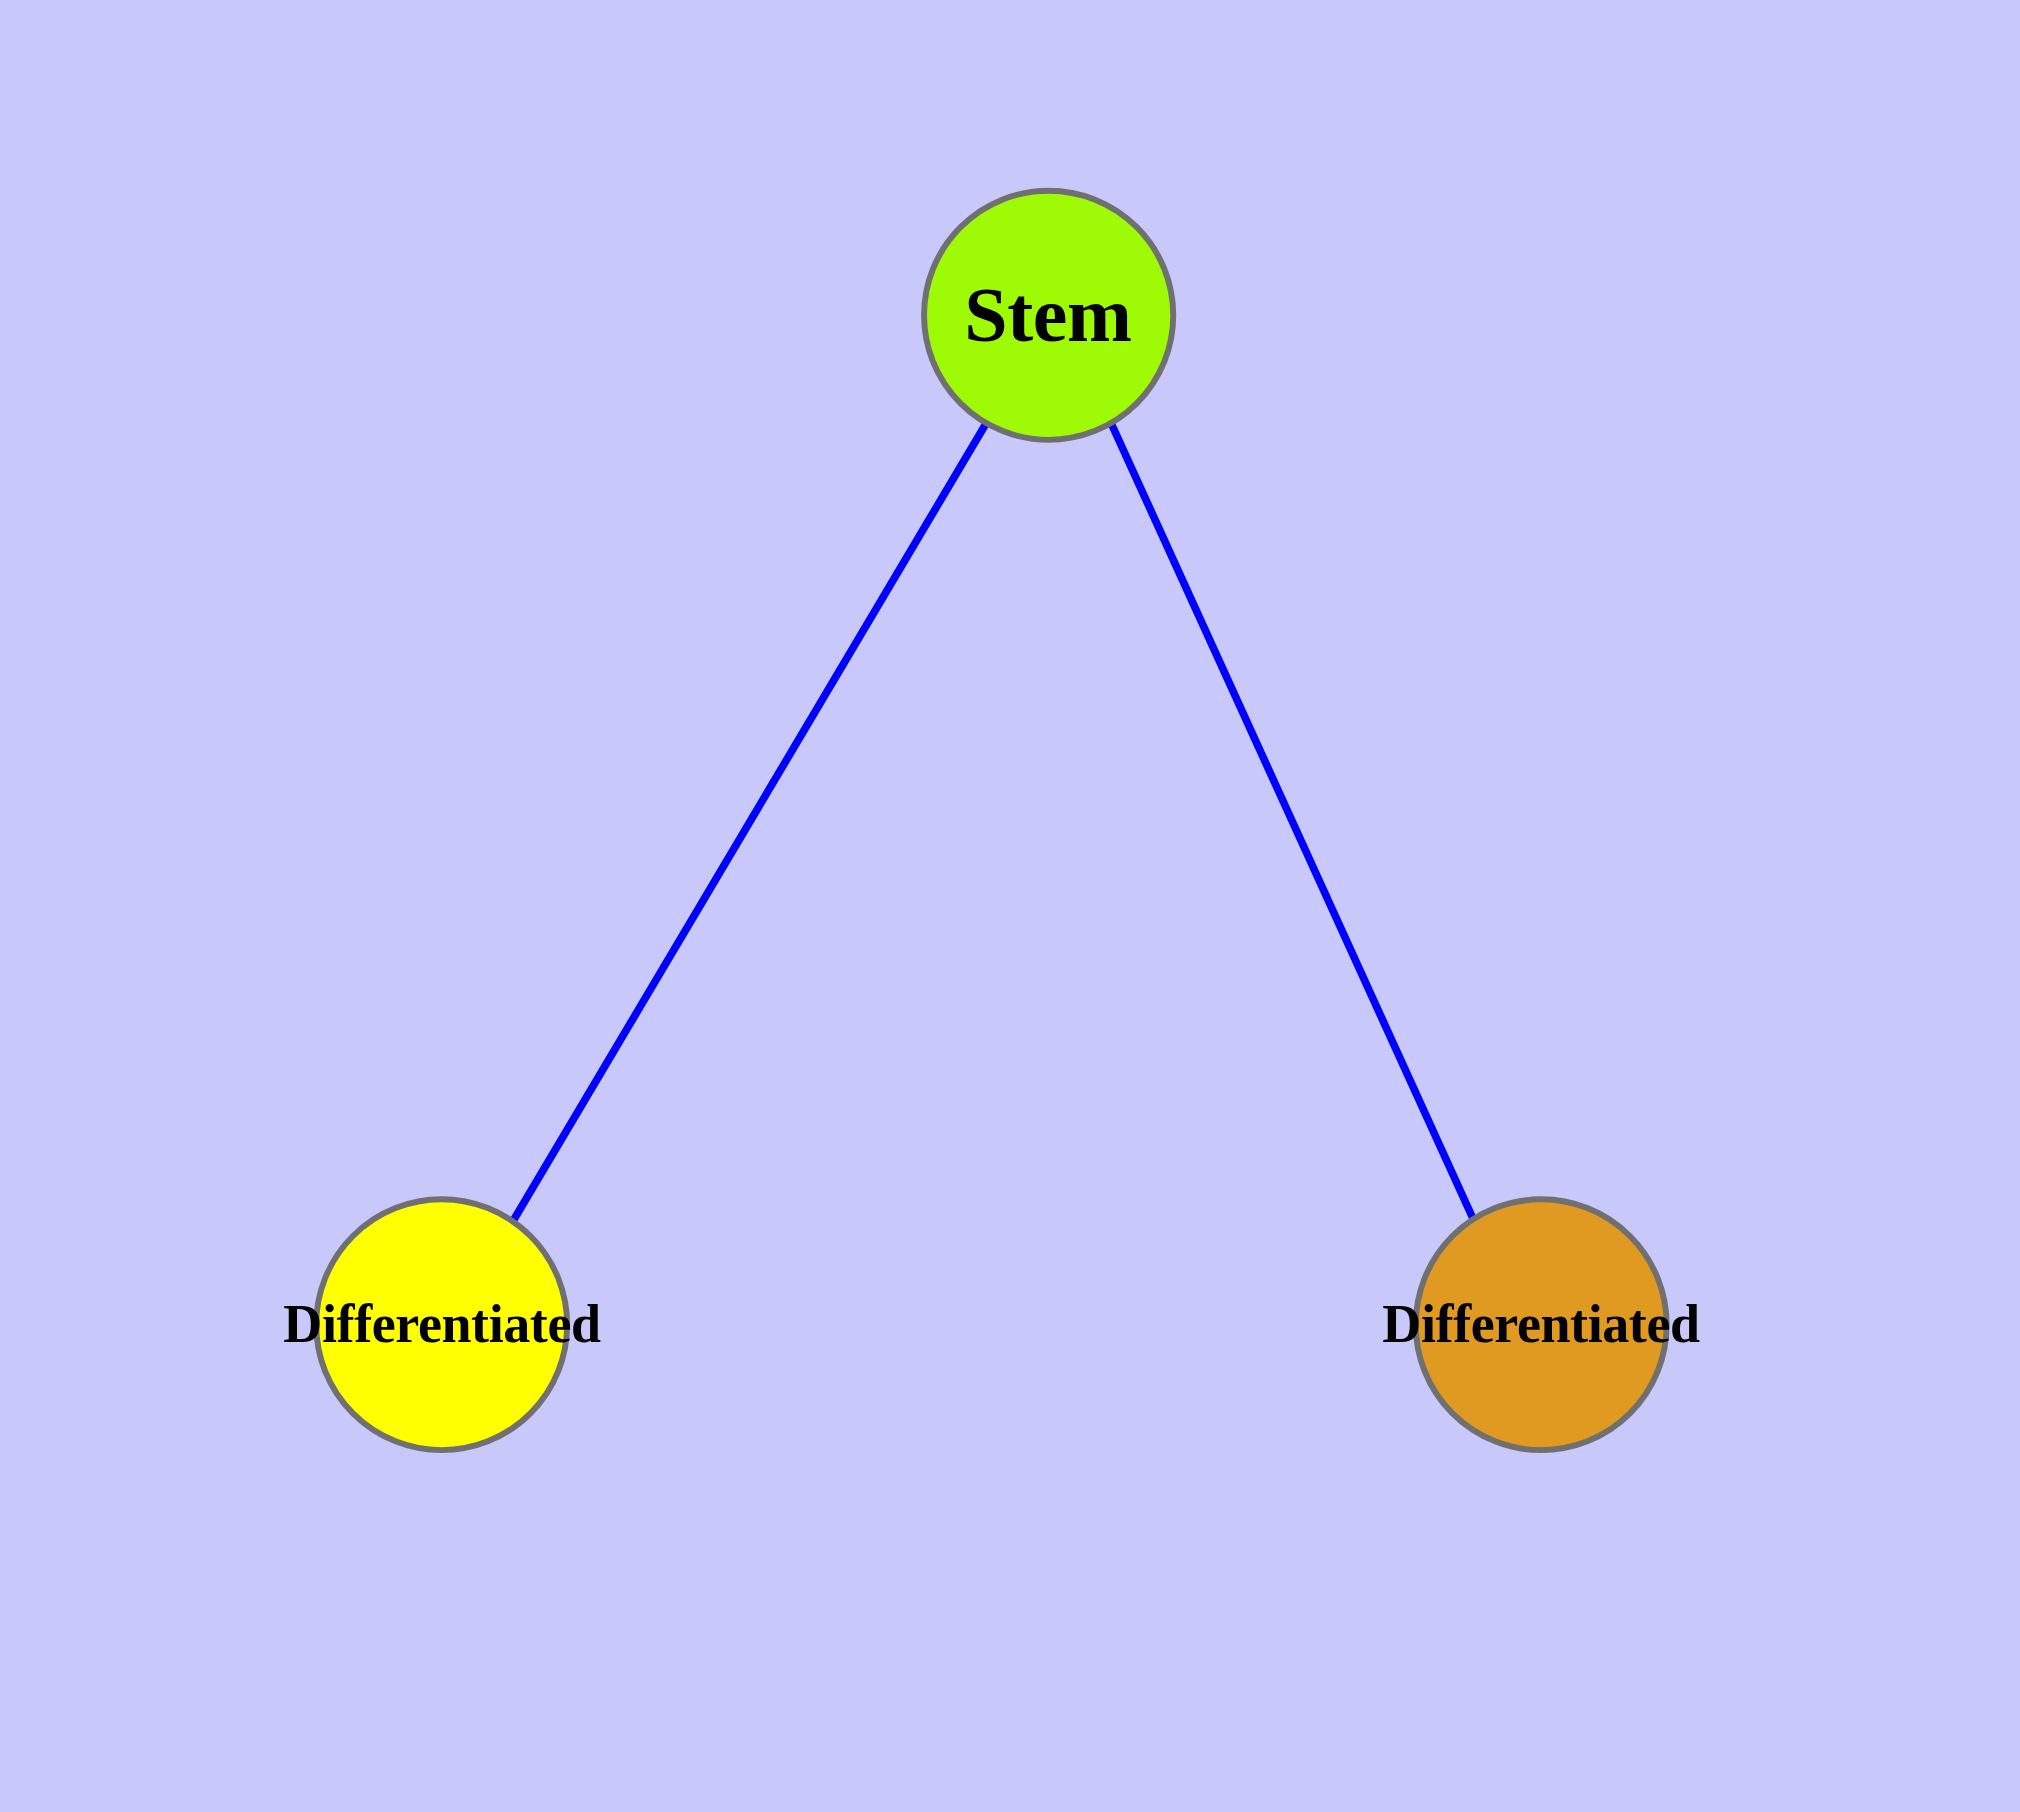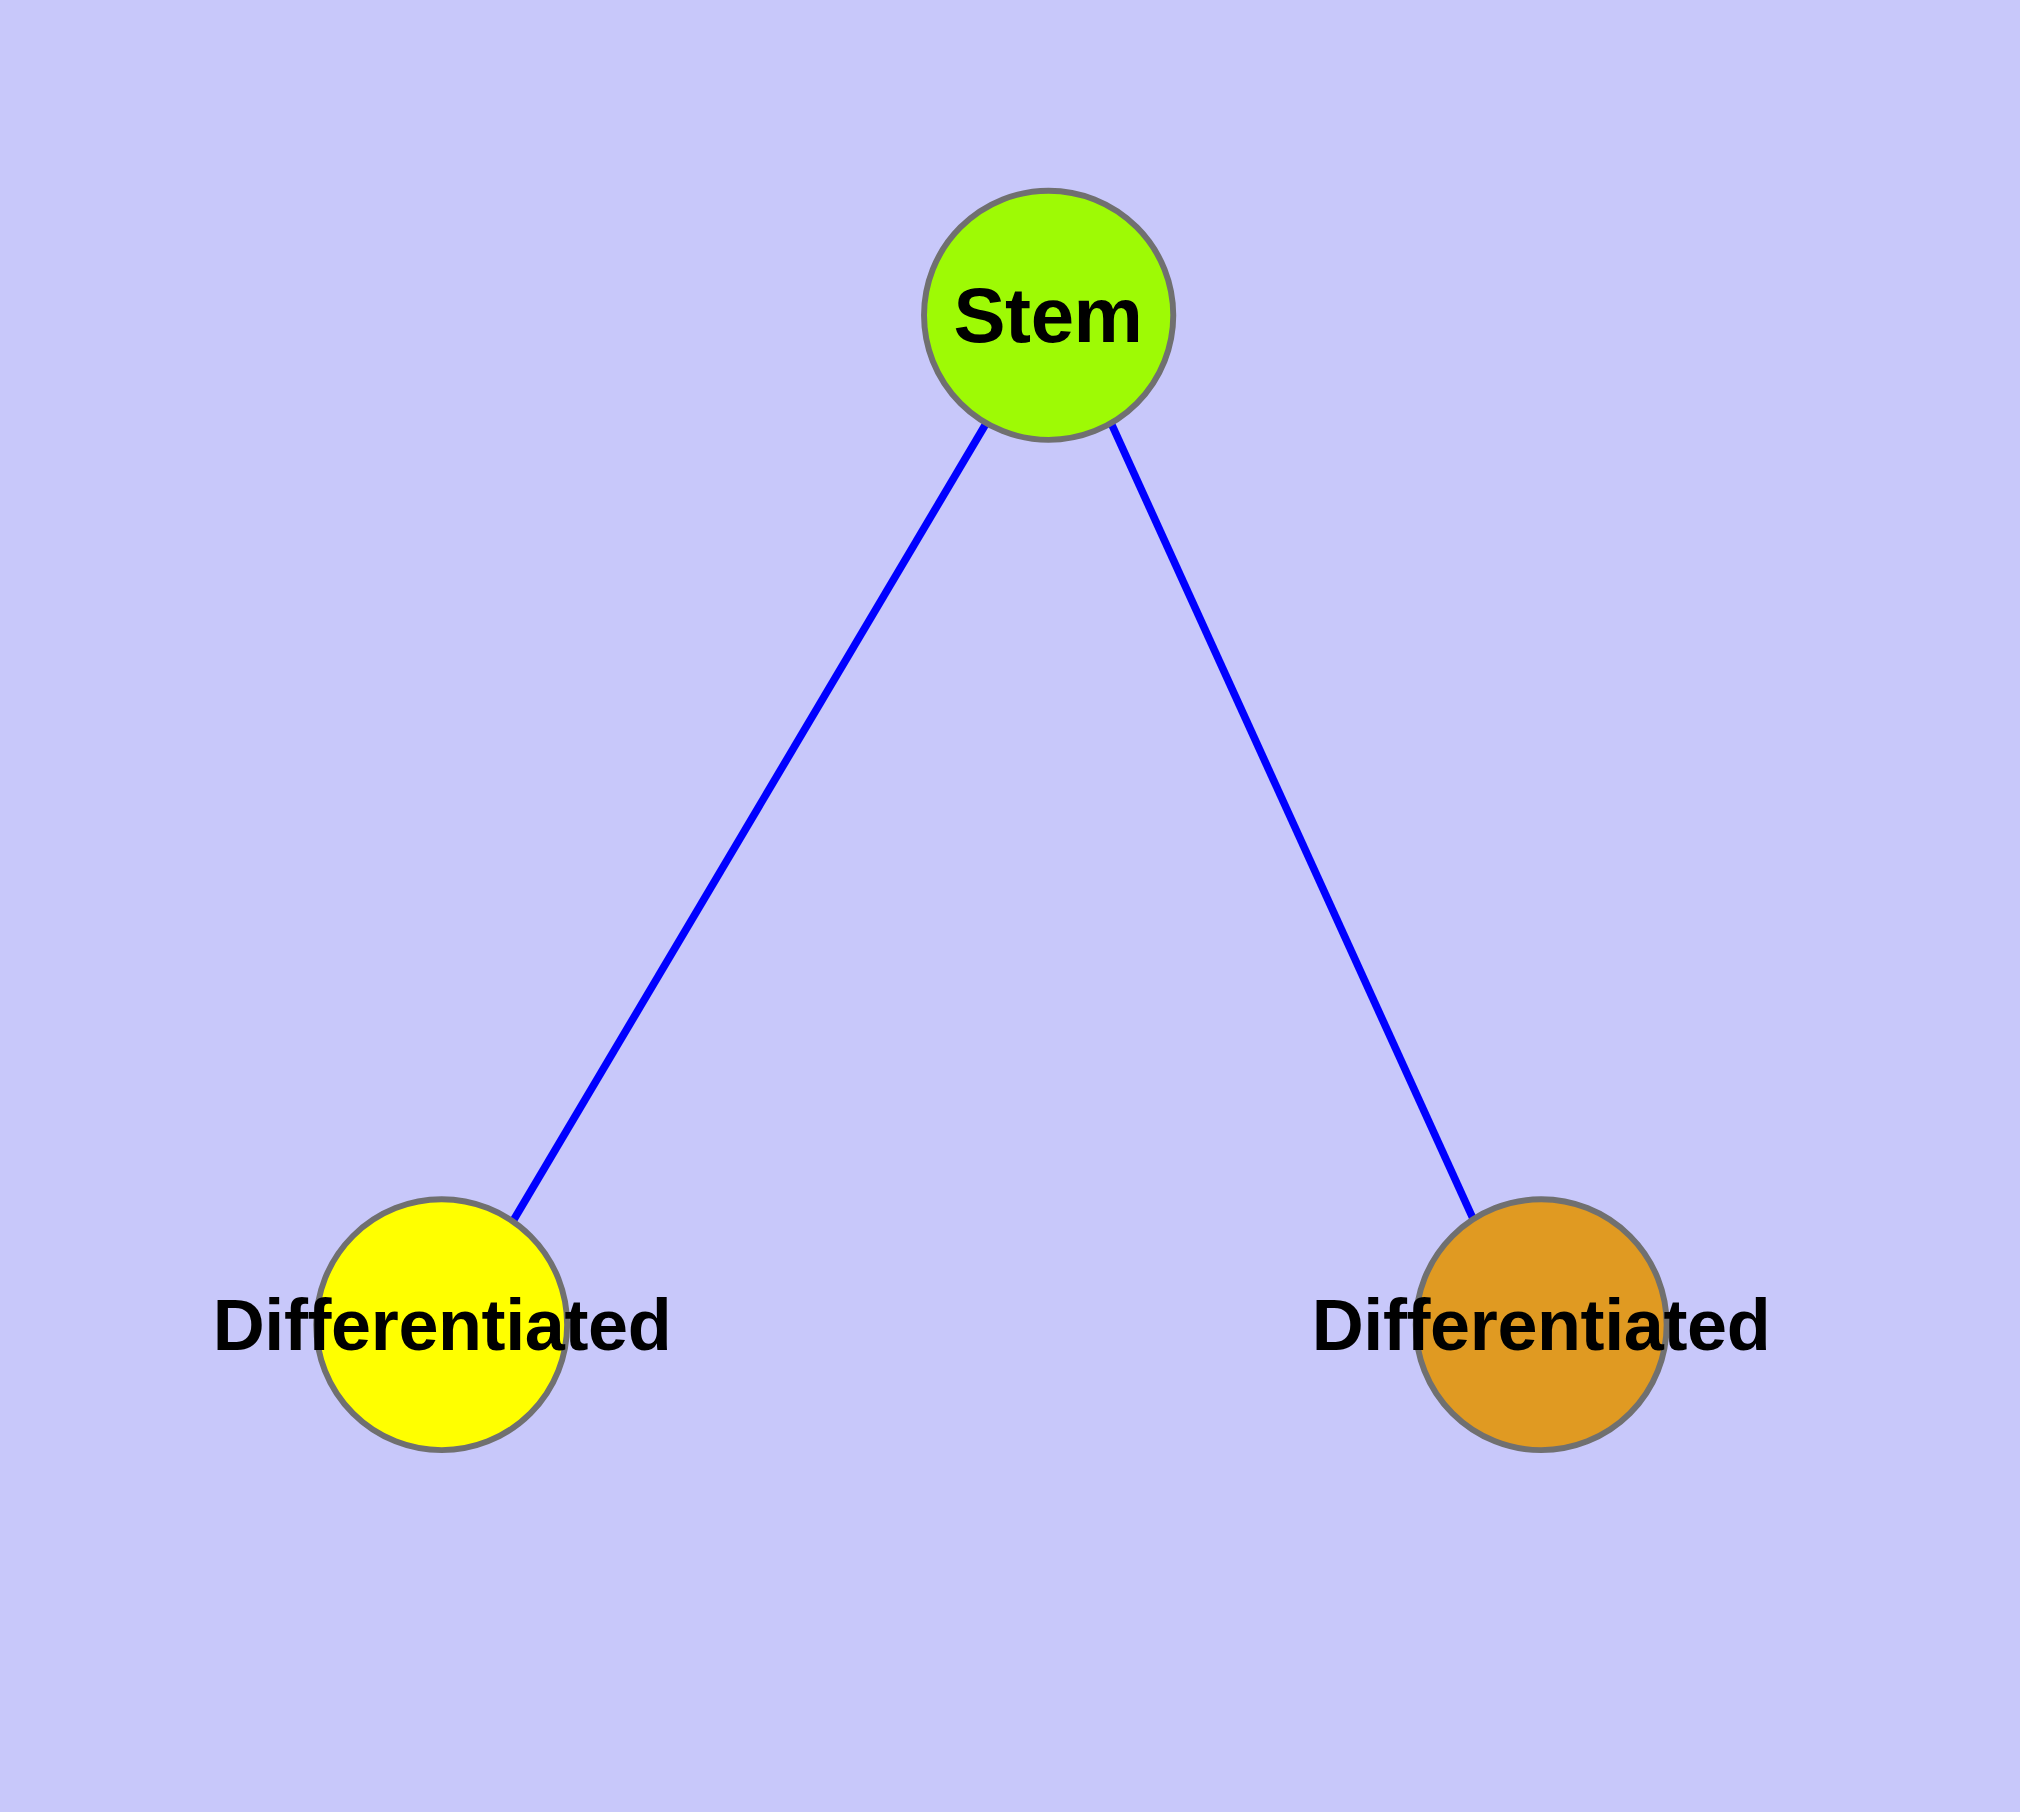--- a/index.html
+++ b/index.html
@@ -6,21 +6,21 @@
   html, body {
     margin: 0;
     padding: 0;
     background: #ffffff;
   }
   #canvas {
     position: relative;
     width: 2021px;
     height: 1812px;
     overflow: hidden;
-    font-family: Liberation Sans, sans-serif;
+    font-family: Liberation Serif, serif;
   }
   #graph-svg {
     position: absolute;
     left: 0;
     top: 0;
     width: 2021px;
     height: 1812px;
     display: block;
   }
   .node-circle {
@@ -37,21 +37,21 @@
     font-weight: bold;
     white-space: nowrap;
     line-height: 1.06;
     pointer-events: none;
     letter-spacing: -0.4px;
   }
   .label-stem {
     font-size: 78px;
   }
   .label-two-line {
-    font-size: 72px;
+    font-size: 54px;
   }
   .label-two-line .lbl-line {
     display: block;
   }
 </style>
 </head>
 <body>
 
 <div id="canvas" style="width: 2021px; height: 1812px; background: rgb(200, 200, 250);">
 

